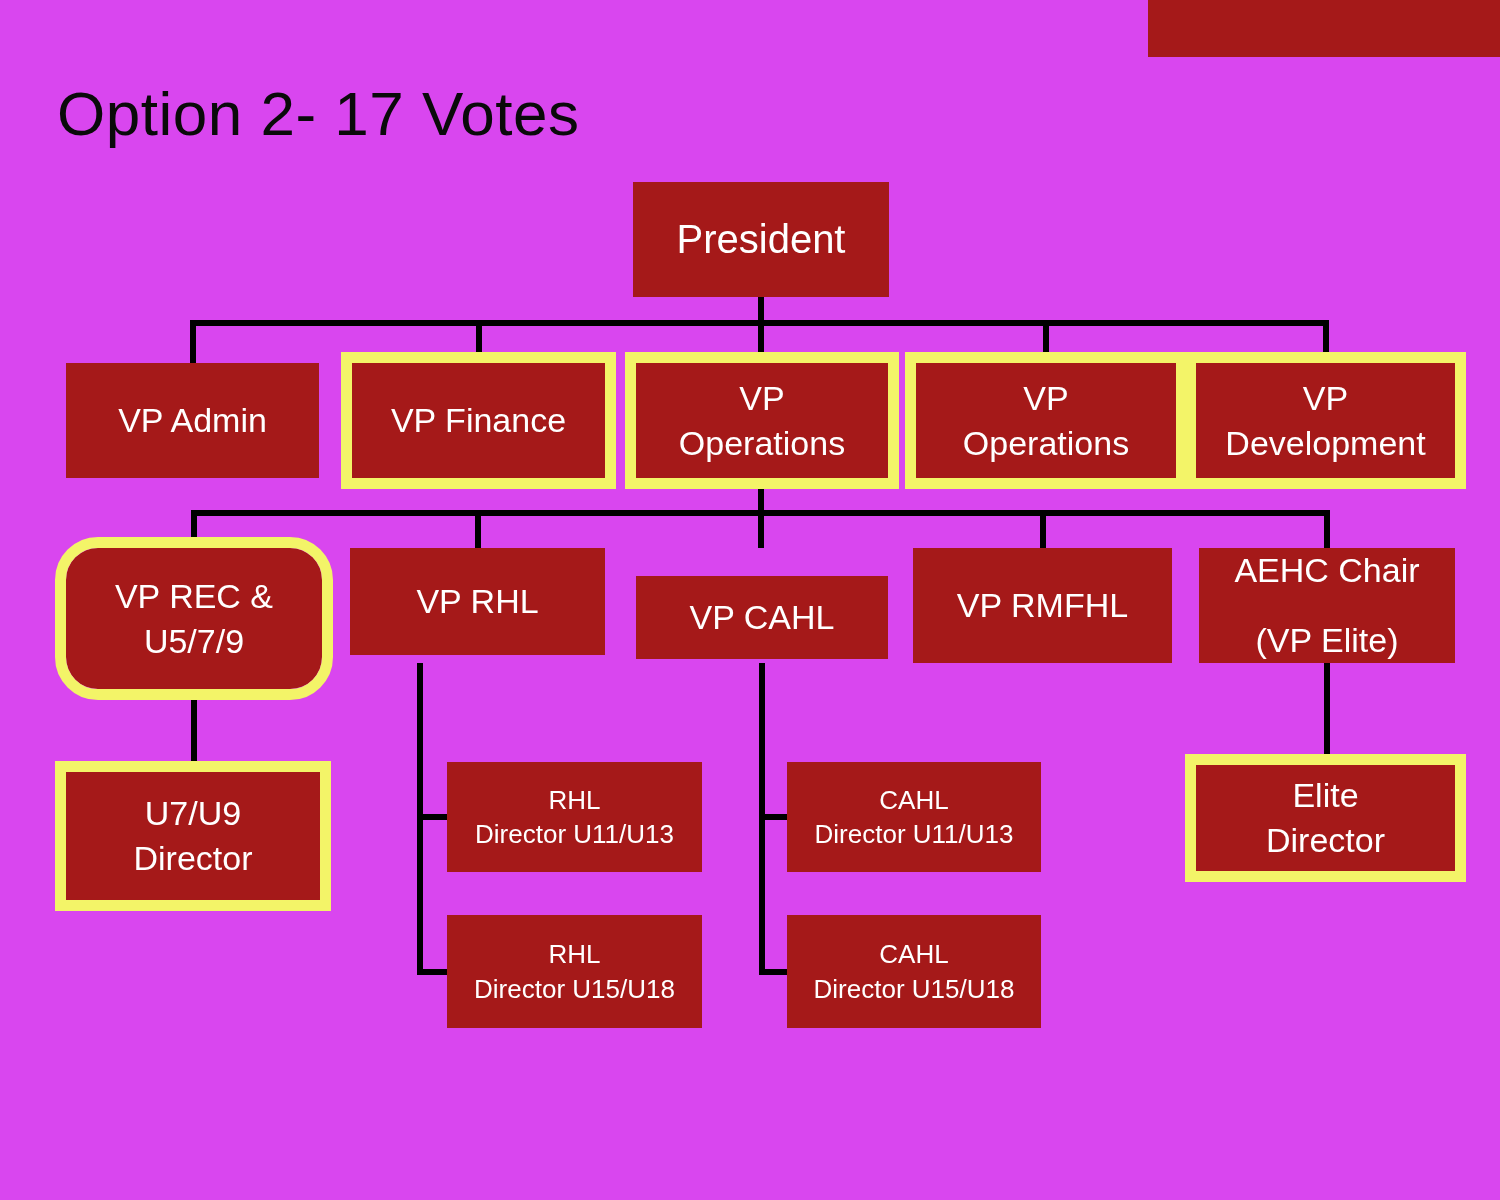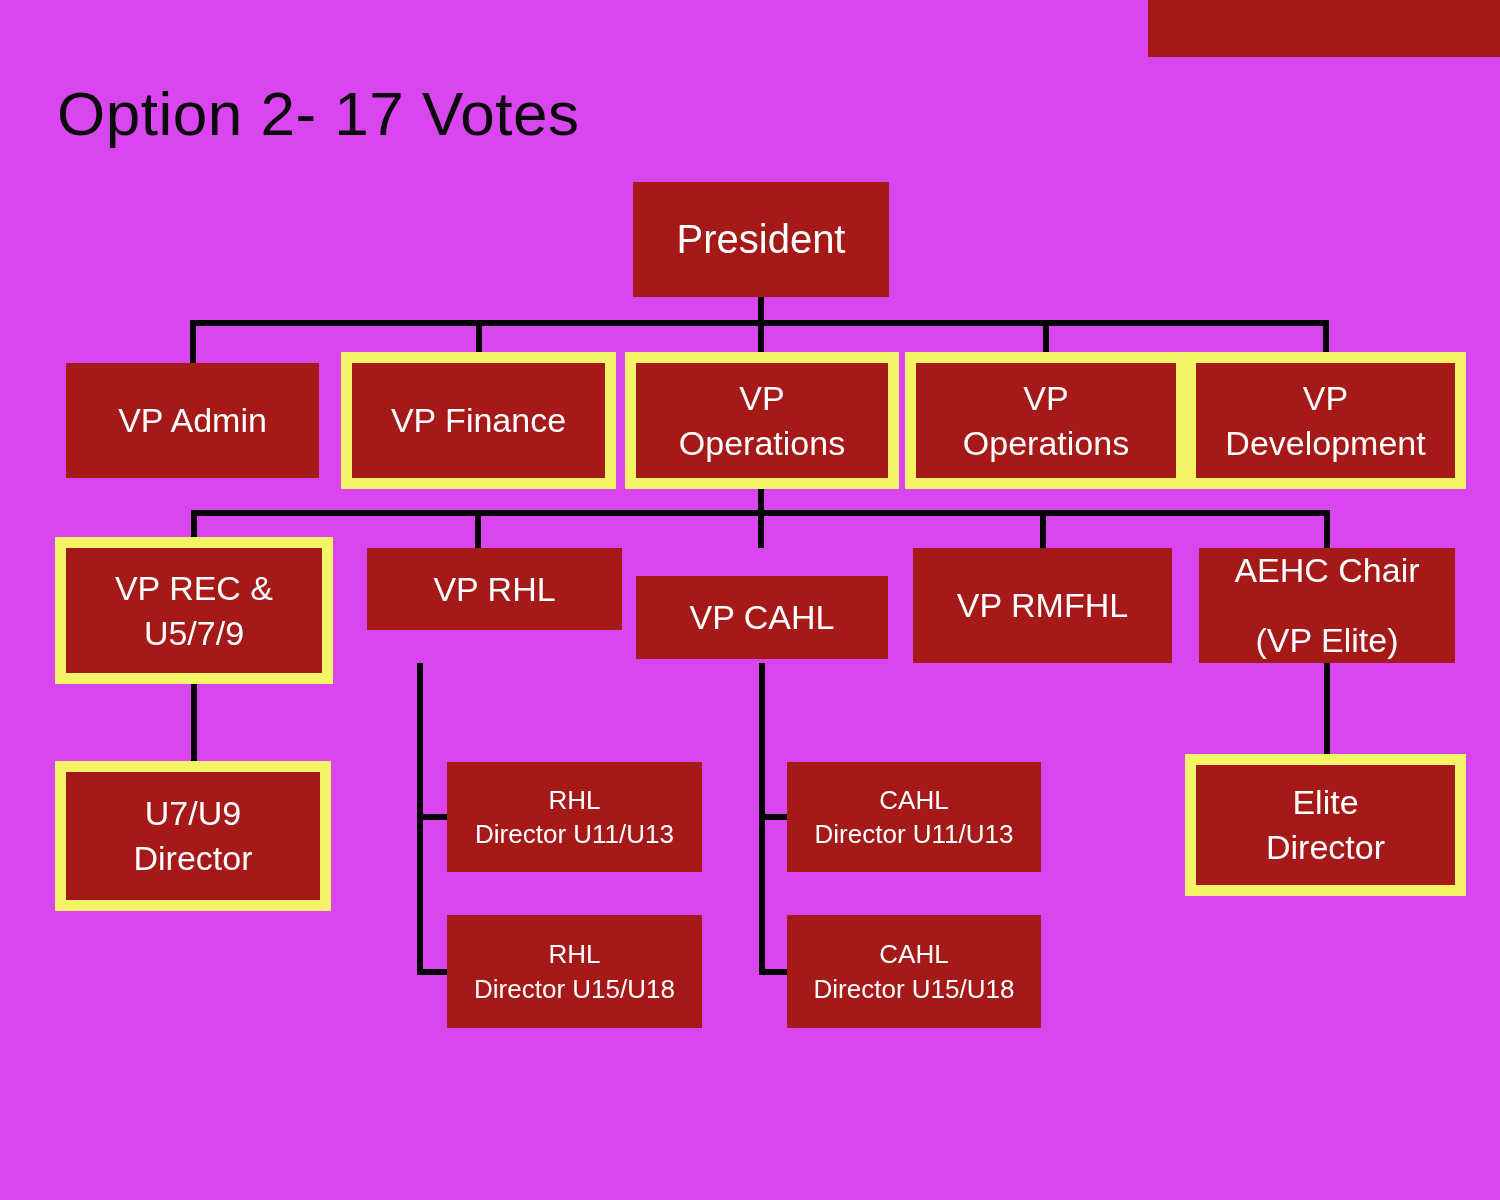--- a/index.html
+++ b/index.html
@@ -100,25 +100,25 @@
   </div>
   <div class="node fs-md highlight" style="left:916px; top:363px; width:260px; height:115px;">
     <span>VP</span>
     <span>Operations</span>
   </div>
   <div class="node fs-md highlight" style="left:1196px; top:363px; width:259px; height:115px;">
     <span>VP</span>
     <span>Development</span>
   </div>
 
-  <div class="node fs-md highlight" style="left:66px; top:548px; width:256px; height:125px;">
+  <div class="node fs-md highlight" style="left:66px; top:548px; width:256px; height:141px;border-radius:32px;">
     <span>VP REC &amp;</span>
     <span>U5/7/9</span>
   </div>
-  <div class="node fs-md" style="left:350px; top:548px; width:255px; height:82px;margin-left:17px;">
+  <div class="node fs-md" style="left:350px; top:548px; width:255px; height:107px;">
     <span>VP RHL</span>
   </div>
   <div class="node fs-md" style="left:636px; top:576px; width:252px; height:83px;">
     <span>VP CAHL</span>
   </div>
   <div class="node fs-md" style="left:913px; top:548px; width:259px; height:115px;">
     <span>VP RMFHL</span>
   </div>
   <div class="node fs-md" style="left:1199px; top:548px; width:256px; height:115px;justify-content:space-between;">
     <span>AEHC Chair</span>
@@ -138,18 +138,18 @@
     <span>Director U15/U18</span>
   </div>
   <div class="node fs-sm" style="left:787px; top:762px; width:254px; height:110px;">
     <span>CAHL</span>
     <span>Director U11/U13</span>
   </div>
   <div class="node fs-sm" style="left:787px; top:915px; width:254px; height:113px;">
     <span>CAHL</span>
     <span>Director U15/U18</span>
   </div>
-  <div class="node fs-md highlight" style="left:1196px; top:765px; width:259px; height:120px;">
+  <div class="node fs-md highlight" style="left:1196px; top:765px; width:259px; height:106px;">
     <span>Elite</span>
     <span>Director</span>
   </div>
 
 </div>
 
 </body></html>

